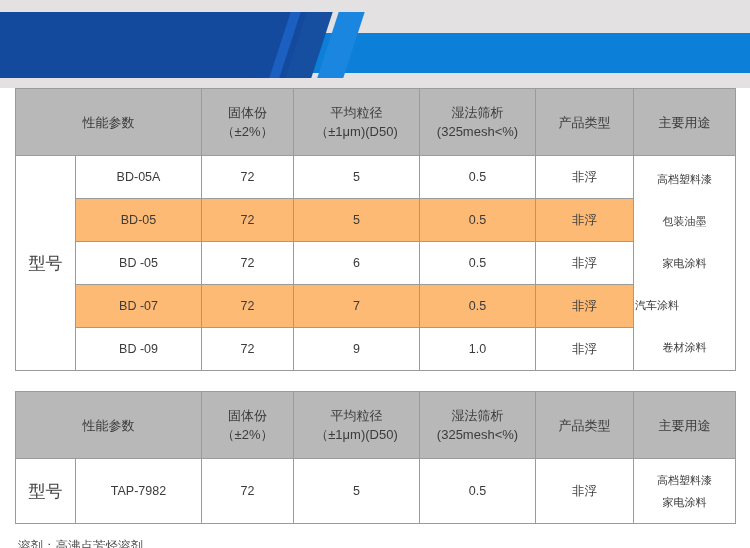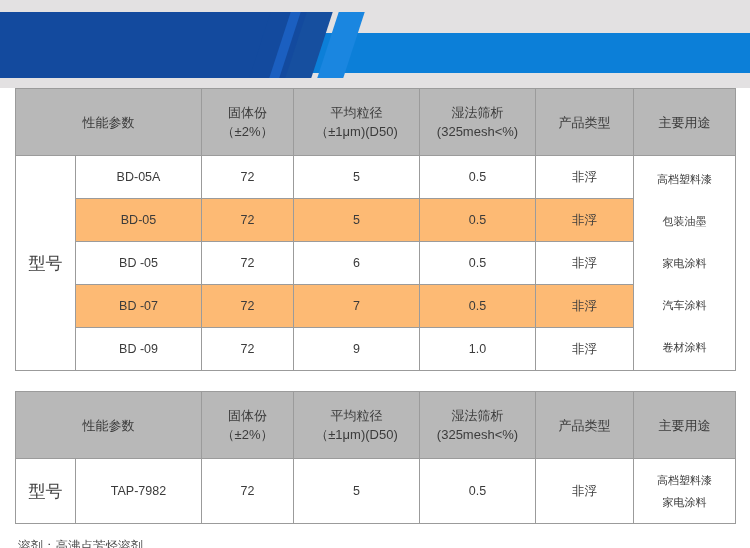--- a/index.html
+++ b/index.html
@@ -204,21 +204,21 @@
                 <tr>
                   <td style="border:none;text-align:center;height:40px">高档塑料漆</td>
                 </tr>
             <tr>
                   <td style="border:none;text-align:center;height:40px">包装油墨</td>
                 </tr>
             <tr>
                   <td style="border:none;text-align:center;height:40px">家电涂料</td>
                 </tr>
             <tr>
-                  <td style="border:none;text-align:center;height:40px">汽车涂料</td>
+                  <td style="border:none;text-align:left;height:40px">汽车涂料</td>
                 </tr>
             <tr>
                   <td style="border:none;height:40px">卷材涂料</td>
                 </tr>
           </tbody>
             </table>
         </td>
       </tr>
 
       <tr class="body-row row-alt">

